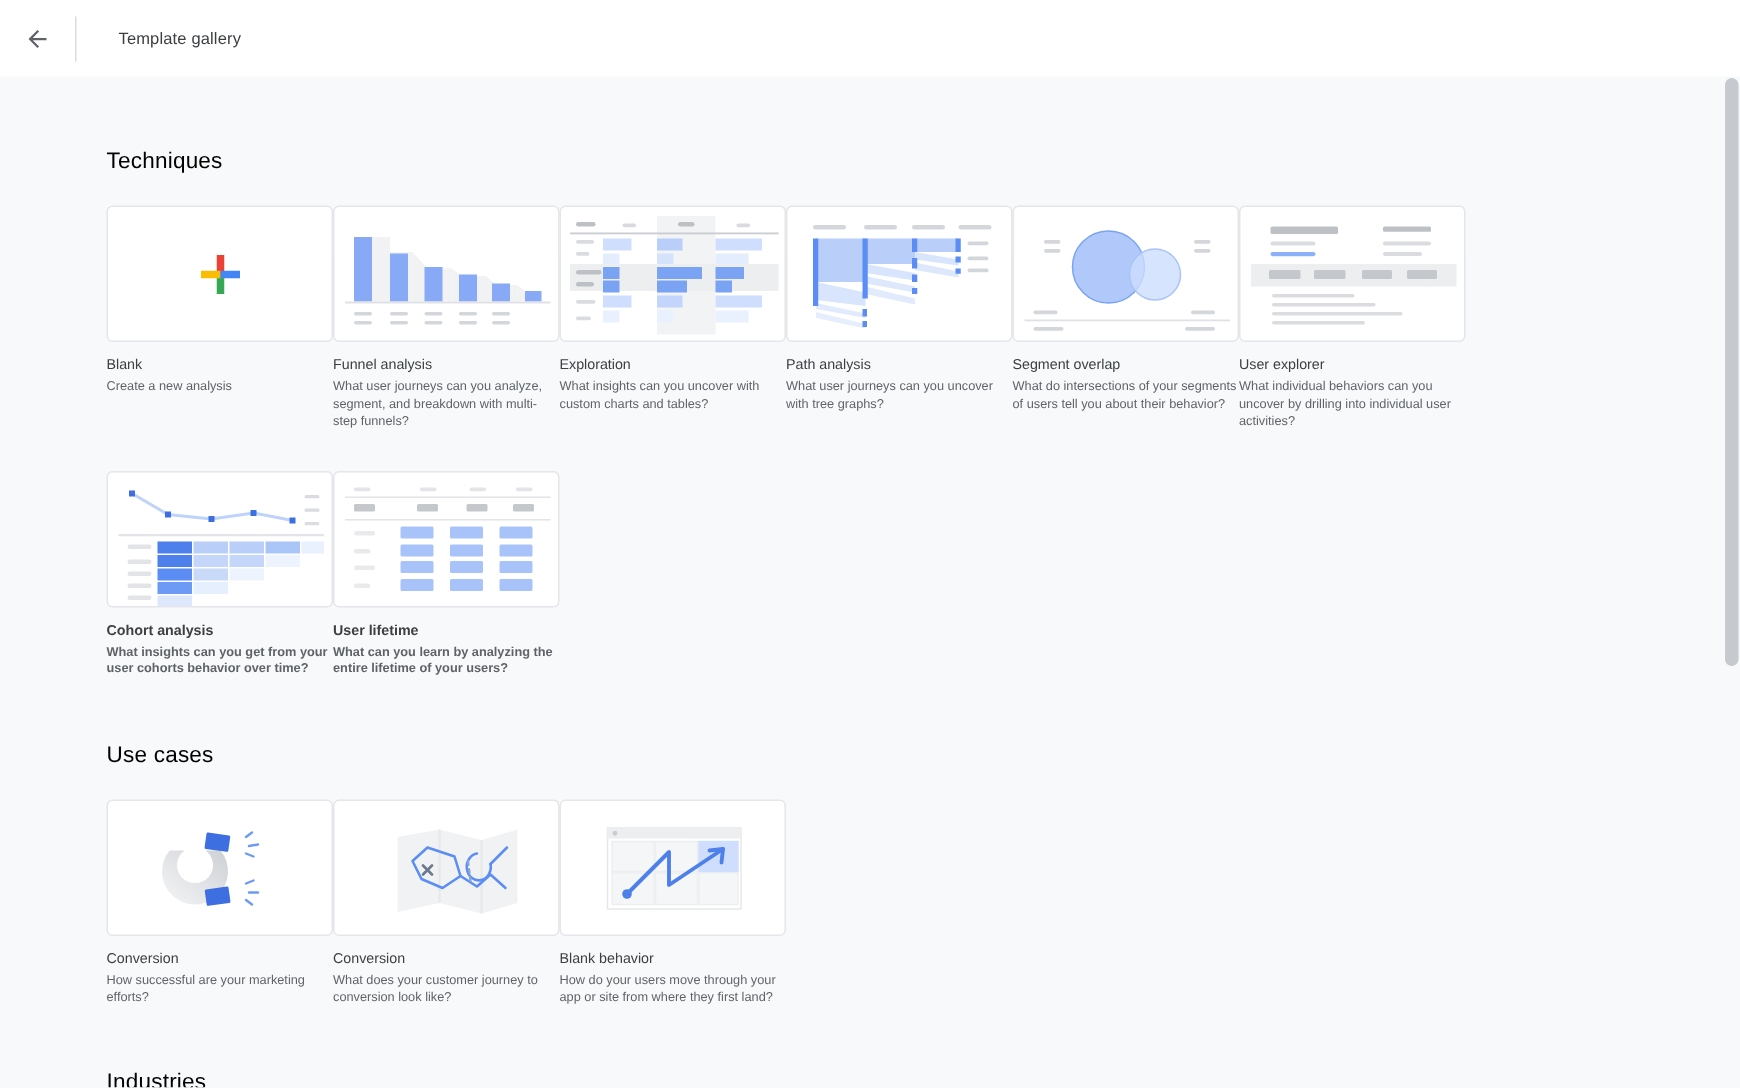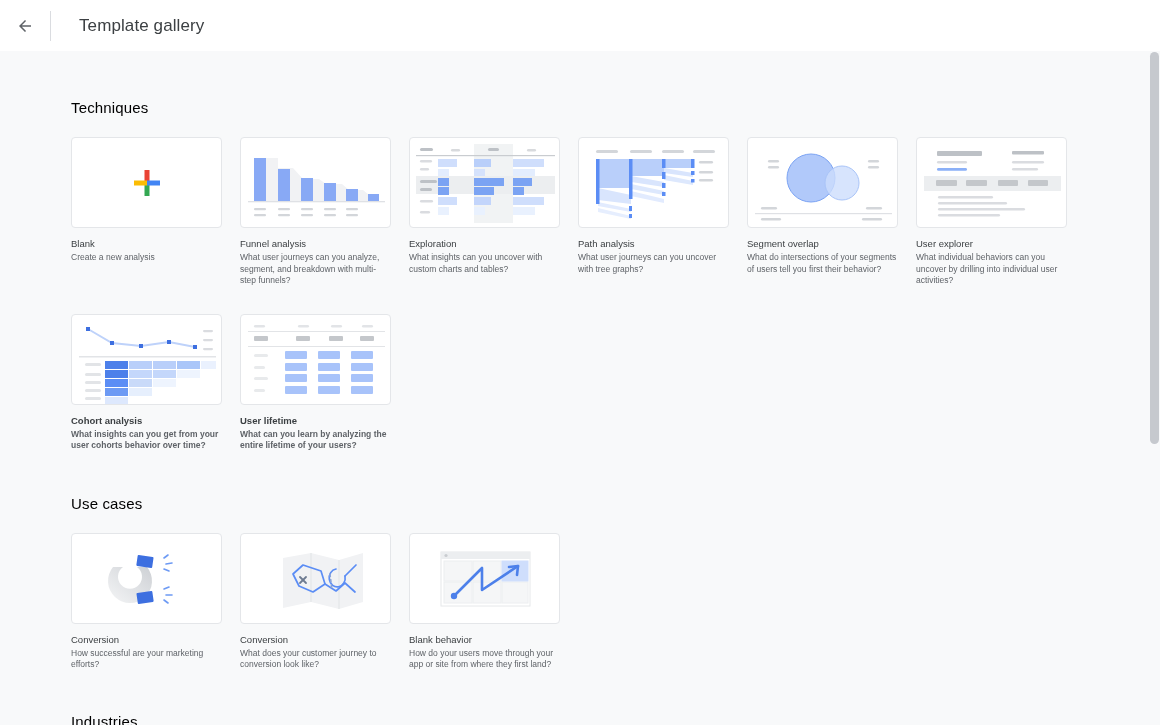--- a/index.html
+++ b/index.html
@@ -27,21 +27,21 @@
     border-radius: 50%;
     color: #5f6368;
   }
   .back-btn svg { display:block; }
   .divider-v {
     width: 1px; height: 30px;
     background: #dadce0;
     margin-left: 10px;
   }
   .page-title {
-    font-size: 17px;
+    font-size: 11px;
     color: #3c4043;
     margin-left: 28px;
     letter-spacing: .1px;
   }
 
   
   .content {
     position: relative;
     height: 674px;
     background: #f8f9fa;
@@ -54,21 +54,20 @@
     font-size: 15px;
     color: #000000;
     letter-spacing: .15px;
   }
   #sec-techniques { padding-top: 48px; }
   #sec-usecases   { padding-top: 43px; }
   #sec-industries { padding-top: 42px; }
 
   .card-row {
     display: flex;
-    gap: 18px;
     margin-top: 21px;
   }
   .card-row.row2 { margin-top: 27px; font-weight: bold; }
 
   .card {
     width: 151px;
     cursor: pointer;
   }
   .thumb {
     width: 151px;
@@ -282,21 +281,21 @@
             <rect x="7" y="75" width="137" height="1.2" fill="#dfe1e5"></rect>
             <g fill="#d3d6da">
               <rect x="13" y="69" width="16" height="2.5" rx="1.2"></rect>
               <rect x="13" y="80" width="20" height="2.5" rx="1.2"></rect>
               <rect x="118" y="69" width="16" height="2.5" rx="1.2"></rect>
               <rect x="114" y="80" width="20" height="2.5" rx="1.2"></rect>
             </g>
           </svg>
         </div>
         <div class="card-title">Segment overlap</div>
-        <div class="card-desc">What do intersections of your segments of users tell you first their behavior?</div>
+        <div class="card-desc">What do intersections of your segments of users tell you about their behavior?</div>
       </div>
 
       <div class="card">
         <div class="thumb">
           <svg width="151" height="91" viewBox="0 0 151 91">
             <rect x="20" y="13" width="45" height="5" rx="1" fill="#bdc1c6"></rect>
             <rect x="20" y="23" width="30" height="2.6" rx="1.3" fill="#dadce0"></rect>
             <rect x="20" y="30" width="30" height="2.8" rx="1.4" fill="#8bb0f7"></rect>
             <rect x="95" y="13" width="32" height="3.5" rx="1" fill="#bdc1c6"></rect>
             <rect x="95" y="23" width="32" height="2.6" rx="1.3" fill="#dadce0"></rect>

